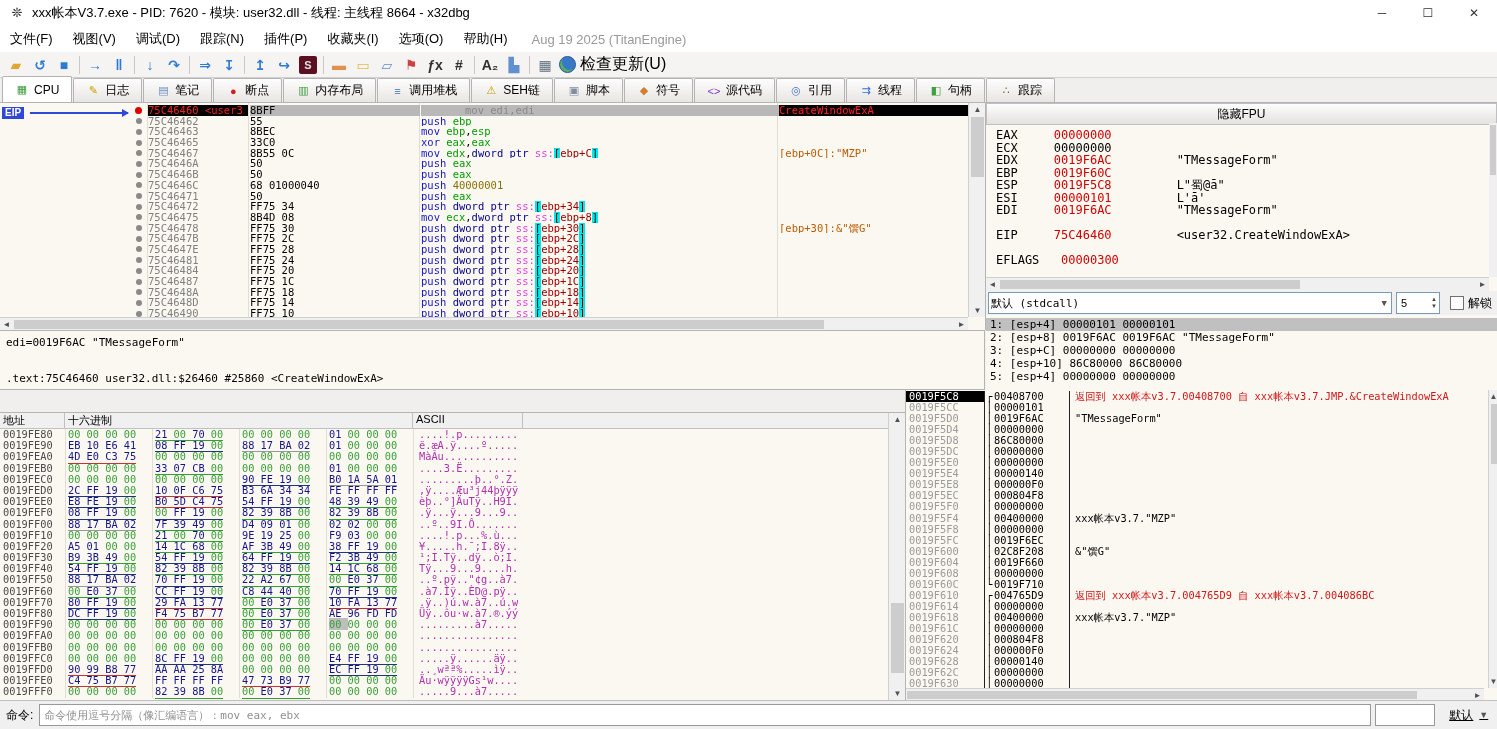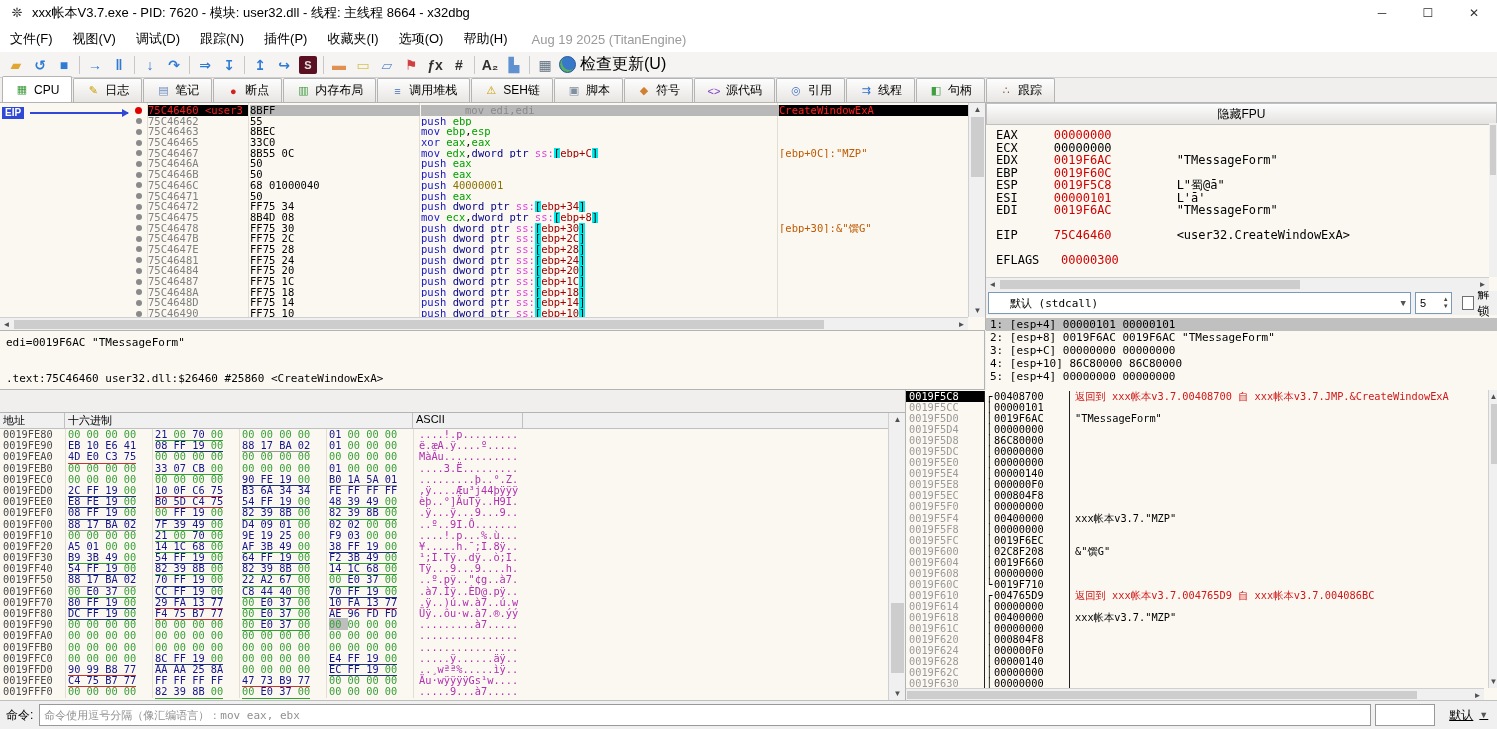--- a/index.html
+++ b/index.html
@@ -67,21 +67,21 @@
   #regpane{position:absolute;left:986px;top:103px;width:511px;height:188px;background:#FBF8F1;overflow:hidden;}
   #reg-header{height:20px;background:linear-gradient(#FDFDFD,#E4E2DF);border:1px solid #C0C0C0;
               text-align:center;font-size:12px;line-height:20px;}
   #reg-lines{position:absolute;left:10px;top:26px;width:480px;}
   .rline{height:12.5px;font-size:12px;line-height:12.5px;white-space:pre;}
   .rv-red{color:#D00000;} .rv-blk{color:#000;}
   
   #argspane{position:absolute;left:986px;top:291px;width:511px;height:99px;background:#FBF8F1;overflow:hidden;}
   #conv-row{height:24px;display:flex;align-items:center;background:#F0F0F0;}
   #conv-combo{flex:0 0 400px;height:20px;background:#FFF;border:1px solid #7A9AB8;margin-left:2px;
-              font-size:11px;display:flex;align-items:center;padding-left:21px;font-family:"DejaVu Sans Mono",monospace;}
+              font-size:11px;display:flex;align-items:center;padding-left:2px;font-family:"DejaVu Sans Mono",monospace;}
   #conv-combo .chev{margin-left:auto;margin-right:4px;color:#555;font-size:9px;}
   #arg-spin{width:38px;height:20px;background:#FFF;border:1px solid #7A9AB8;margin-left:4px;
             font-size:11px;display:flex;align-items:center;padding-left:4px;}
   #arg-spin .ud{margin-left:auto;font-size:6px;color:#444;line-height:7px;padding-right:2px;}
   #unlock-box{width:12px;height:12px;border:1px solid #707070;background:#FFF;margin:0 4px 0 10px;}
   #unlock-label{font-size:12px;}
   #arg-rows{position:absolute;left:0;top:27px;width:511px;}
   .arow{height:13px;font-size:11px;line-height:13px;white-space:pre;padding-left:4px;}
   .arow.sel{background:#C0C0C0;}
   

